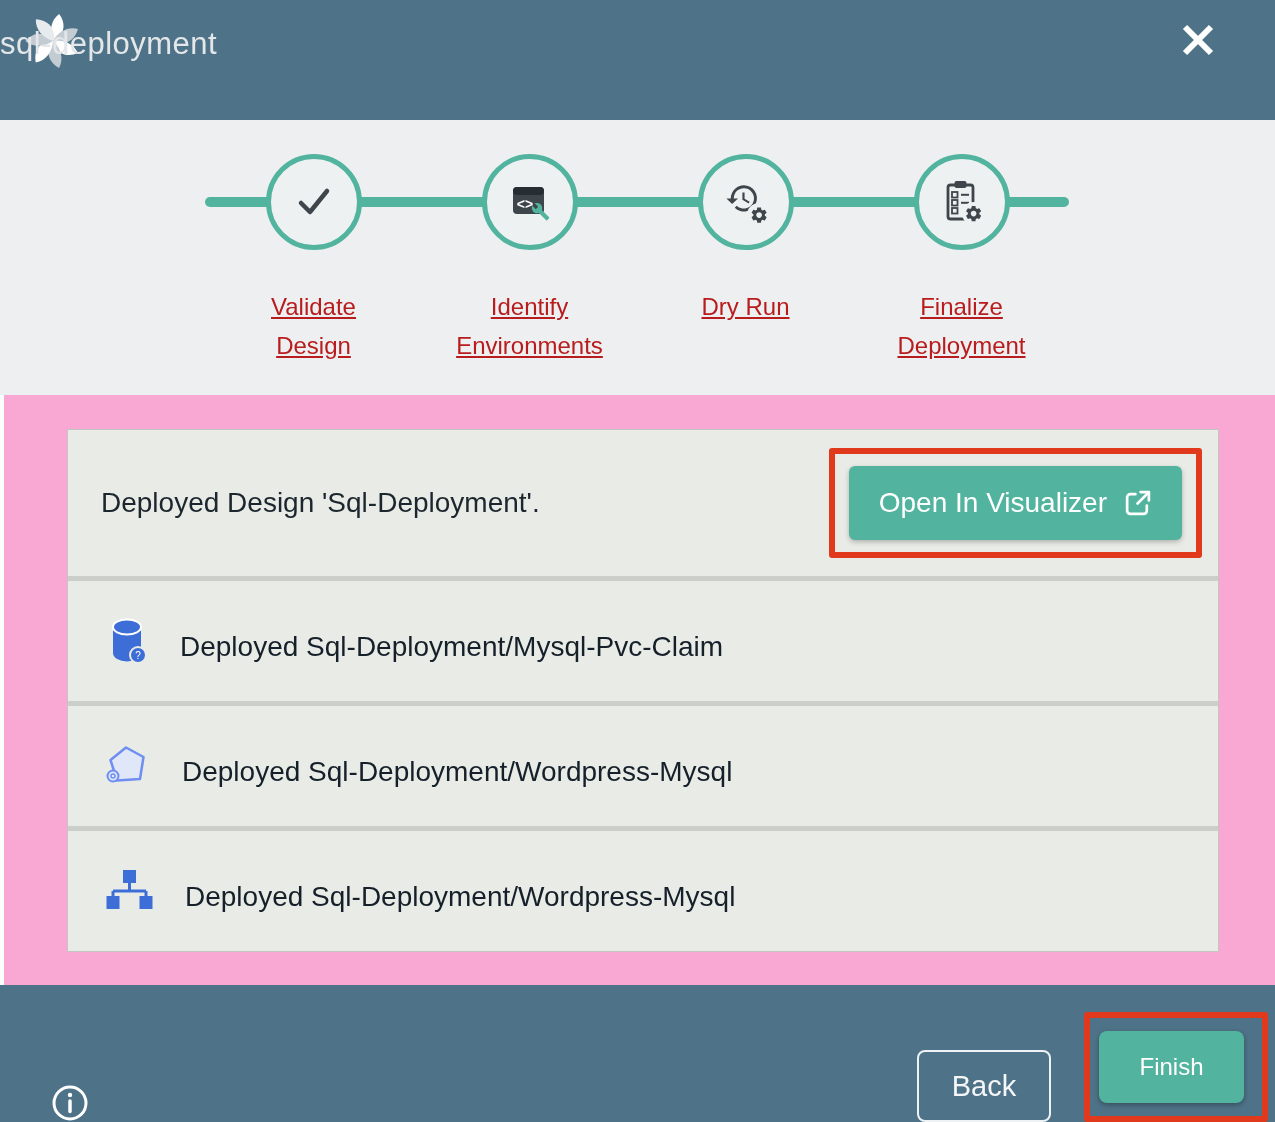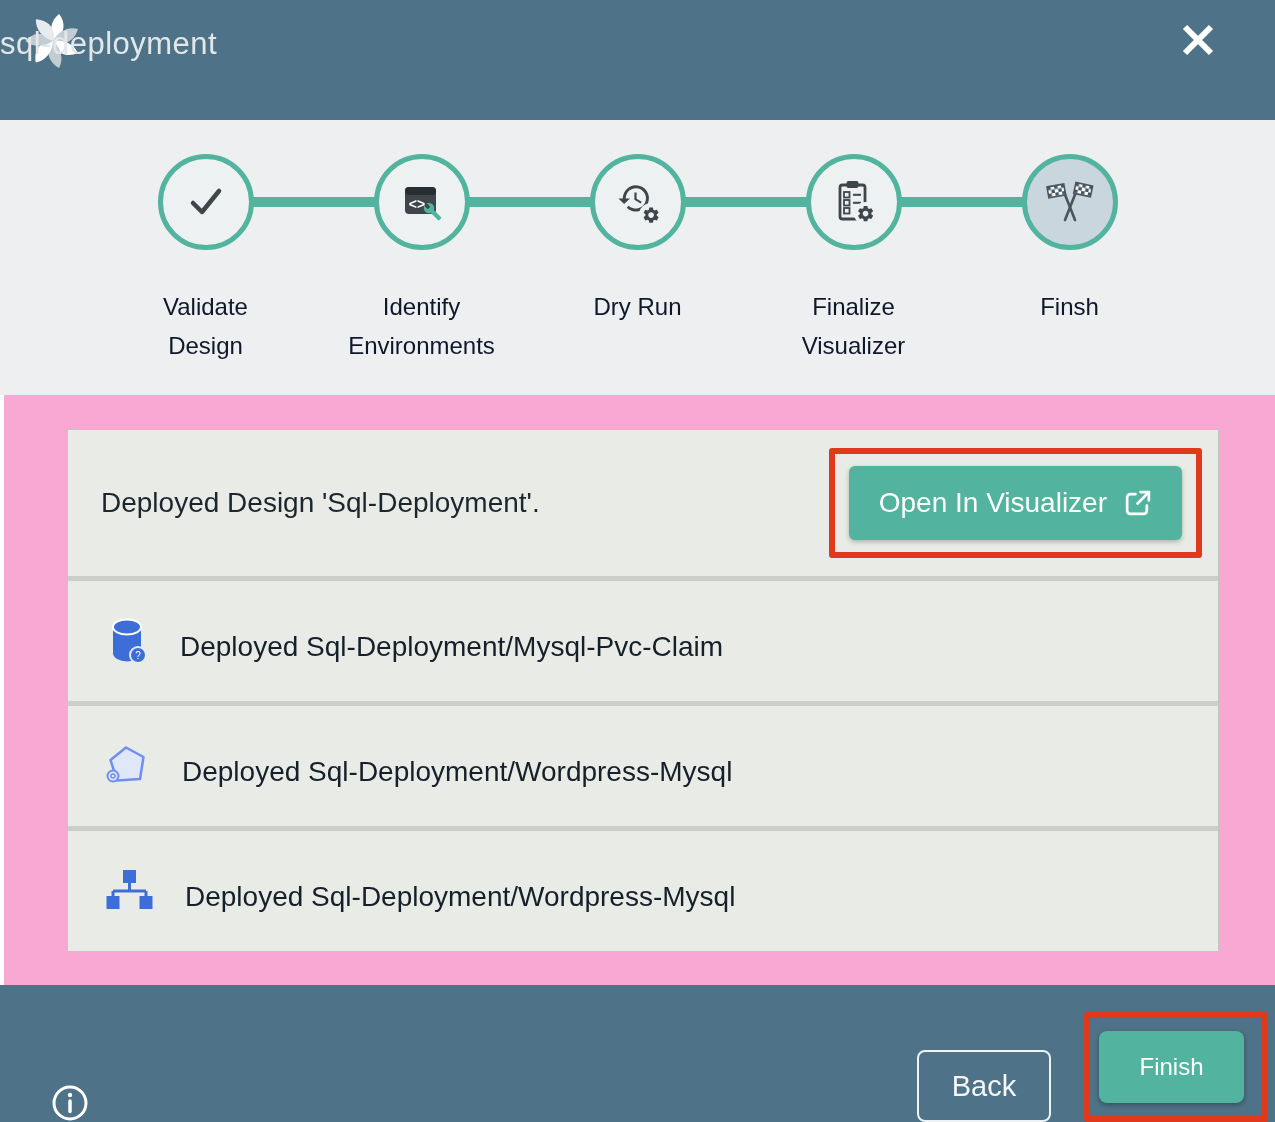--- a/index.html
+++ b/index.html
@@ -14,21 +14,21 @@
     font-size:31px;color:#e4e7e9;letter-spacing:.5px;}
   .hdr .close{position:absolute;right:57px;top:20px;width:40px;height:40px;cursor:pointer;background:none;border:none;padding:0;}
   
   .stepper{position:absolute;left:0;top:120px;width:100%;height:275px;background:#edeff1;}
   .connector{position:absolute;left:205px;right:206px;top:77px;height:10px;background:#52b49e;border-radius:5px;}
   .steps{position:relative;display:flex;justify-content:center;}
   .step{width:216px;display:flex;flex-direction:column;align-items:center;}
   .circle{box-sizing:border-box;width:96px;height:96px;margin-top:34px;border:5px solid #52b49e;
     border-radius:50%;background:#eef1f2;display:flex;align-items:center;justify-content:center;position:relative;}
   .circle.active{background:#c9d6de;}
-  .step .lbl{margin-top:38px;width:150px;text-align:center;font-size:24px;line-height:1.62;color:#0f172a;}
+  .step .lbl{margin-top:38px;width:150px;text-align:center;font-size:24px;line-height:1.62;color:#b91c1c;text-decoration:underline;}
   
   .content{position:absolute;left:4px;top:395px;width:100%;height:590px;background:#f9a8d4;}
   .cards{position:absolute;left:63px;top:34px;width:1150px;background:#cbcfca;
     border:1px solid #c2c6c2;display:flex;flex-direction:column;gap:5px;}
   .card{background:#e9ece6;display:flex;align-items:center;}
   .card.first{height:146px;justify-content:space-between;}
   .card.row{height:120px;padding-left:37px;gap:31px;box-sizing:border-box;}
   .design-text{margin-left:33px;font-size:28px;color:#1c262e;}
   .row-text{font-size:28px;color:#16202a;margin-top:12px;}
   .annot{border:6px solid #e0391c;border-radius:3px;padding:12px 14px;margin-right:16px;background:transparent;}
@@ -126,47 +126,23 @@
               <rect x="14" y="22" width="5.5" height="5.5" fill="none" stroke-width="1.8"></rect>
               <line x1="23" y1="24.8" x2="31" y2="24.8" stroke-width="2"></line>
               <rect x="14" y="30" width="5.5" height="5.5" fill="none" stroke-width="1.8"></rect>
             </g>
             <circle cx="35.5" cy="35.5" r="11.5" fill="#eef1f2"></circle>
             <g transform="translate(26,26) scale(0.8)" fill="#3e464b">
               <path d="M19.14 12.94c.04-.3.06-.61.06-.94 0-.32-.02-.64-.07-.94l2.03-1.58c.18-.14.23-.41.12-.61l-1.92-3.32c-.12-.22-.37-.29-.59-.22l-2.39.96c-.5-.38-1.03-.7-1.62-.94l-.36-2.54c-.04-.24-.24-.41-.48-.41h-3.84c-.24 0-.43.17-.47.41l-.36 2.54c-.59.24-1.13.56-1.62.94l-2.39-.96c-.22-.08-.47 0-.59.22L2.74 8.87c-.12.21-.08.47.12.61l2.03 1.58c-.05.3-.09.63-.09.94s.02.64.07.94l-2.03 1.58c-.18.14-.23.41-.12.61l1.92 3.32c.12.22.37.29.59.22l2.39-.96c.5.38 1.03.7 1.62.94l.36 2.54c.05.24.24.41.48.41h3.84c.24 0 .44-.17.47-.41l.36-2.54c.59-.24 1.13-.56 1.62-.94l2.39.96c.22.08.47 0 .59-.22l1.92-3.32c.12-.22.07-.47-.12-.61l-2.01-1.58zM12 15.6c-1.98 0-3.6-1.62-3.6-3.6s1.62-3.6 3.6-3.6 3.6 1.62 3.6 3.6-1.62 3.6-3.6 3.6z"></path>
             </g>
           </svg>
         </div>
-        <div class="lbl">Finalize Visualizer</div>
-      </div>
-
-      <div class="step">
-        <div class="circle active">
-          <svg viewBox="0 0 48 48" width="48" height="48">
-            <defs>
-              <pattern id="chk" patternUnits="userSpaceOnUse" width="7" height="7">
-                <rect width="7" height="7" fill="#ffffff"></rect>
-                <rect width="3.5" height="3.5" fill="#47555f"></rect>
-                <rect x="3.5" y="3.5" width="3.5" height="3.5" fill="#47555f"></rect>
-              </pattern>
-            </defs>
-            <g stroke="#47555f" stroke-width="2.6" stroke-linecap="round">
-              <line x1="16" y1="9" x2="29" y2="42"></line>
-              <line x1="32" y1="9" x2="19" y2="42"></line>
-            </g>
-            <g transform="translate(1,9) rotate(-10)">
-              <rect width="17" height="11" fill="url(#chk)" stroke="#47555f" stroke-width="1.6"></rect>
-            </g>
-            <g transform="translate(30,4.5) rotate(12)">
-              <rect width="17" height="11" fill="url(#chk)" stroke="#47555f" stroke-width="1.6"></rect>
-            </g>
-          </svg>
-        </div>
-        <div class="lbl">Finsh</div>
-      </div>
+        <div class="lbl">Finalize Deployment</div>
+      </div>
+
 
     </div>
   </div>
 
   <div class="content">
     <div class="cards">
 
       <div class="card first">
         <div class="design-text">Deployed Design 'Sql-Deployment'.</div>
         <div class="annot">

